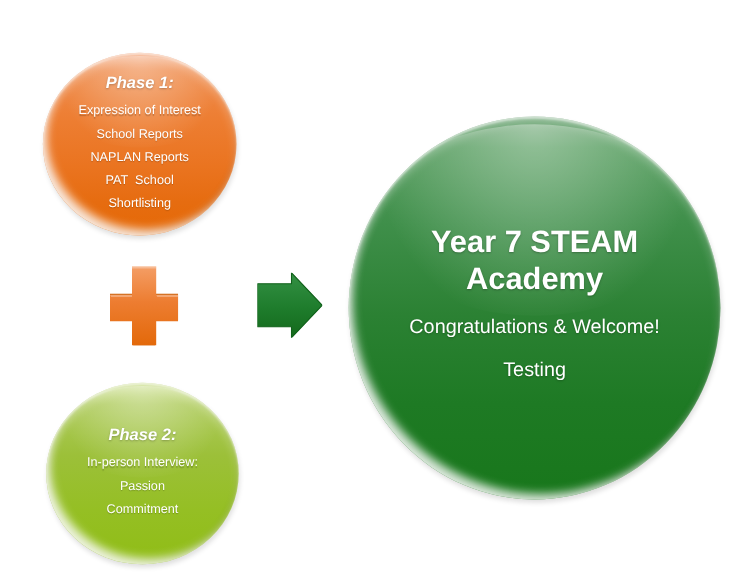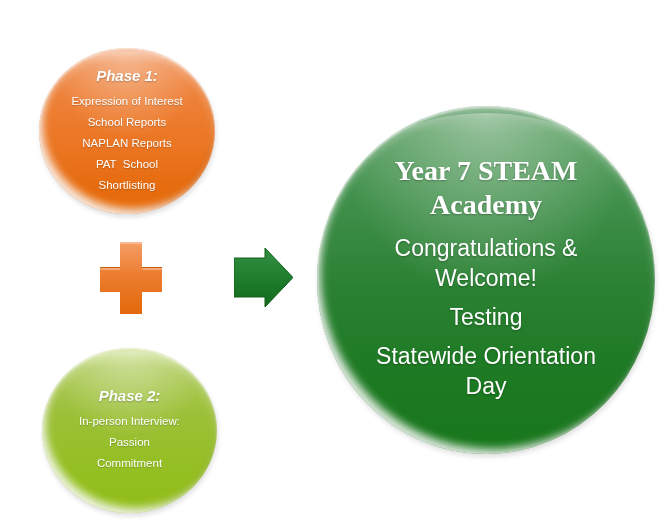--- a/index.html
+++ b/index.html
@@ -81,25 +81,24 @@
     text-shadow: 0 1px 1px rgba(0,0,0,0.22);
   }
 
   .result-content { padding-bottom: 6px; }
   .result-heading {
     max-width: 234px;
     font-size: 28px; font-weight: 700;
     line-height: 34px;
     margin-bottom: 11px;
     text-shadow: 0 1px 2px rgba(0,0,0,0.28);
-    font-family: Liberation Serif, serif;
   }
   .result-item {
     max-width: 234px;
-    font-size: 23px;
+    font-size: 18px;
     line-height: 30px;
     margin-bottom: 9px;
     text-shadow: 0 1px 2px rgba(0,0,0,0.25);
   }
   .result-item:last-child { margin-bottom: 0; }
 
   .plus-wrap {
     position: absolute; left: 100px; top: 242px;
     width: 62px; height: 72px;
   }
@@ -161,17 +160,16 @@
       </defs>
       <path d="M0,10 H31 V0 L59,29.5 L31,59 V49 H0 Z" fill="url(#gradArrow)" stroke="#10611a" stroke-width="1"></path>
     </svg>
   </div>
 
   <div class="circle result-circle">
     <div class="circle-content result-content">
       <div class="result-heading">Year 7 STEAM Academy</div>
       <div class="result-item">Congratulations &amp; Welcome!</div>
       <div class="result-item">Testing</div>
-      <div class="result-item">Statewide Orientation Day</div>
     </div>
   </div>
 
 </div>
 
 </body></html>

